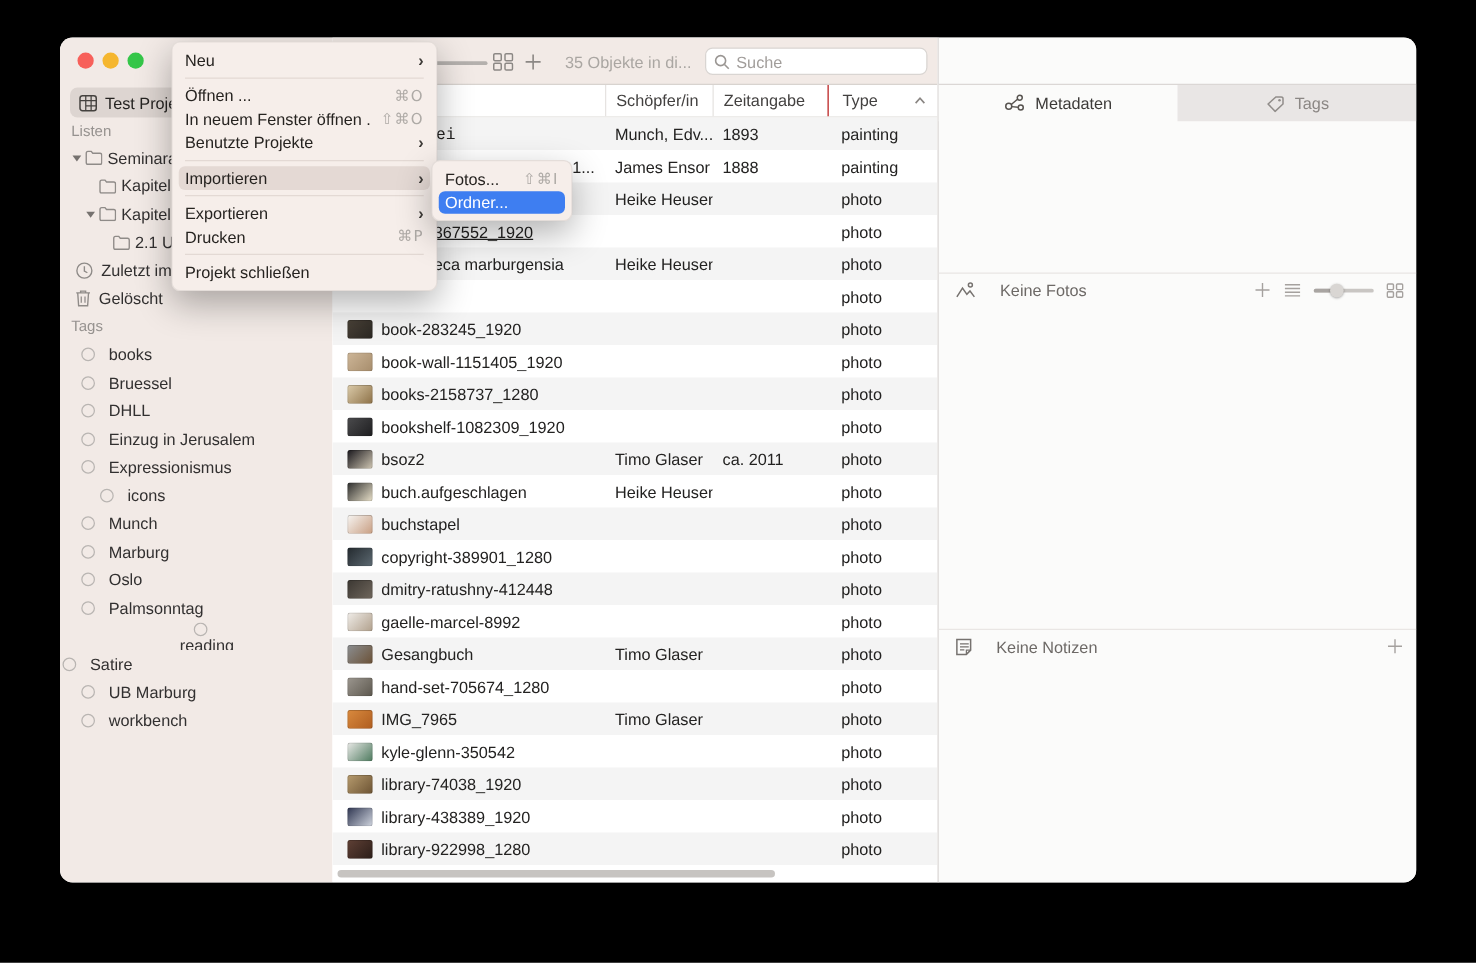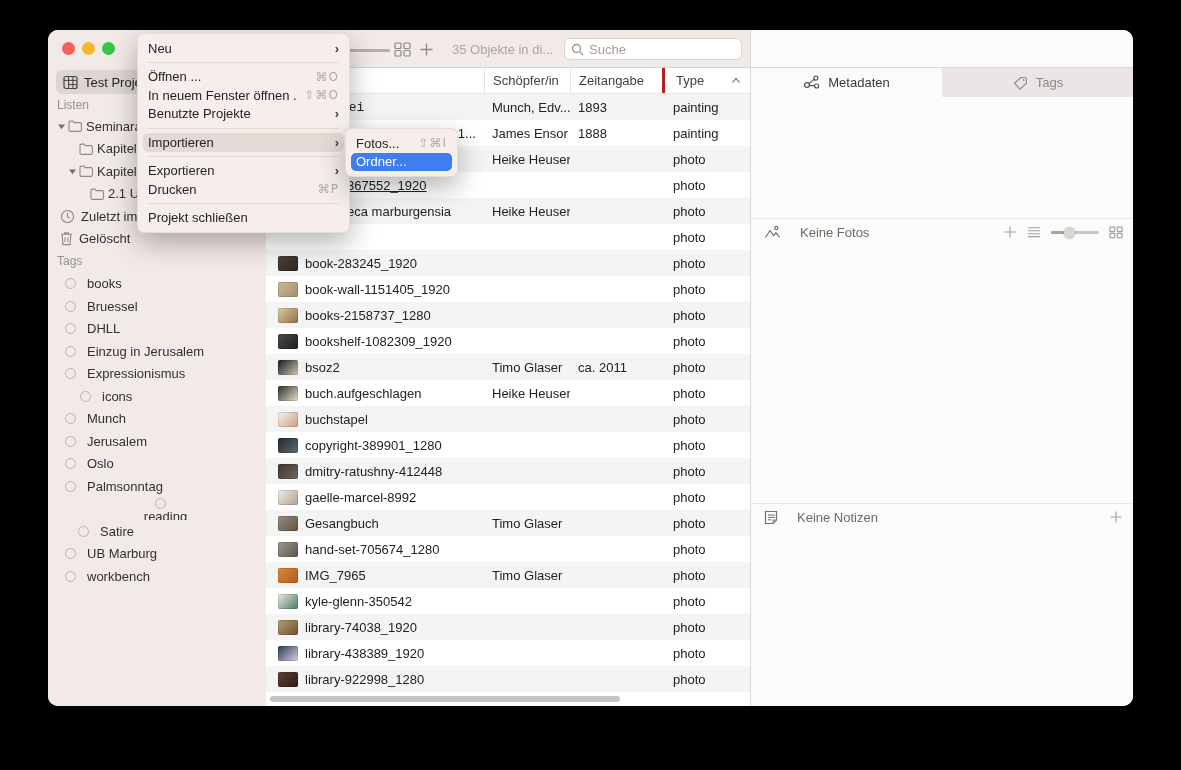--- a/index.html
+++ b/index.html
@@ -39,21 +39,21 @@
   .searchbox input { border:none; outline:none; background:transparent; font-size:13px;
     color:#333; width:140px; margin-left:5px; font-family:"Liberation Sans", sans-serif; }
   .searchbox input::placeholder { color:#a19d9a; }
 
   .thead { height:26px; flex:0 0 26px; display:flex; background:#fff; border-bottom:1px solid #e8e6e4;
     font-size:13px; color:#434140; align-items:center; }
   .thead .hc { height:100%; display:flex; align-items:center; }
   .hc.c0 { width:218px; }
   .hc.c1 { width:86px; padding-left:8px; border-left:1px solid #e6e3e1; }
   .hc.c2 { width:92px; padding-left:8px; border-left:1px solid #e6e3e1; }
-  .hc.c3 { width:88px; padding-left:11px; border-left:3px solid #b91c1c; justify-content:space-between; padding-right:9px; }
+  .hc.c3 { width:88px; padding-left:11px; border-left:1px solid #b91c1c; justify-content:space-between; padding-right:9px; }
 
   .tbody { flex:1 1 auto; overflow:hidden; }
   .trow { height:26px; display:flex; align-items:center; font-size:13px; color:#232221; }
   .trow:nth-child(odd) { background:#f4f4f4; }
   .tc0 { width:218px; display:flex; align-items:center; overflow:hidden; }
   .thumb { width:20px; height:15px; border-radius:2px; margin:0 7px 0 12px; flex:0 0 20px;
     box-shadow:inset 0 0 0 0.5px rgba(0,0,0,.25); }
   .tc1 { width:86px; padding-left:8px; overflow:hidden; white-space:nowrap; }
   .tc2 { width:92px; padding-left:8px; overflow:hidden; white-space:nowrap; }
   .tc3 { width:88px; padding-left:11px; overflow:hidden; white-space:nowrap; }
@@ -204,35 +204,35 @@
           <div class="srow" style="padding-left: 32px;">
             <span class="tag-circle"></span>
             <span>icons</span>
           </div>
           <div class="srow" style="padding-left: 17px;">
             <span class="tag-circle"></span>
             <span>Munch</span>
           </div>
           <div class="srow" style="padding-left: 17px;">
             <span class="tag-circle"></span>
-            <span>Jerusalem</span>
+            <span>Marburg</span>
           </div>
           <div class="srow" style="padding-left: 17px;">
             <span class="tag-circle"></span>
             <span>Oslo</span>
           </div>
           <div class="srow" style="padding-left: 17px;">
             <span class="tag-circle"></span>
             <span>Palmsonntag</span>
           </div>
           <div class="srow" style="padding-left: 17px; flex-direction: column;">
             <span class="tag-circle"></span>
             <span>reading</span>
           </div>
-          <div class="srow" style="padding-left: 30px;">
+          <div class="srow" style="padding-left: 2px;">
             <span class="tag-circle"></span>
             <span>Satire</span>
           </div>
           <div class="srow" style="padding-left: 17px;">
             <span class="tag-circle"></span>
             <span>UB Marburg</span>
           </div>
           <div class="srow" style="padding-left: 17px;">
             <span class="tag-circle"></span>
             <span>workbench</span>

